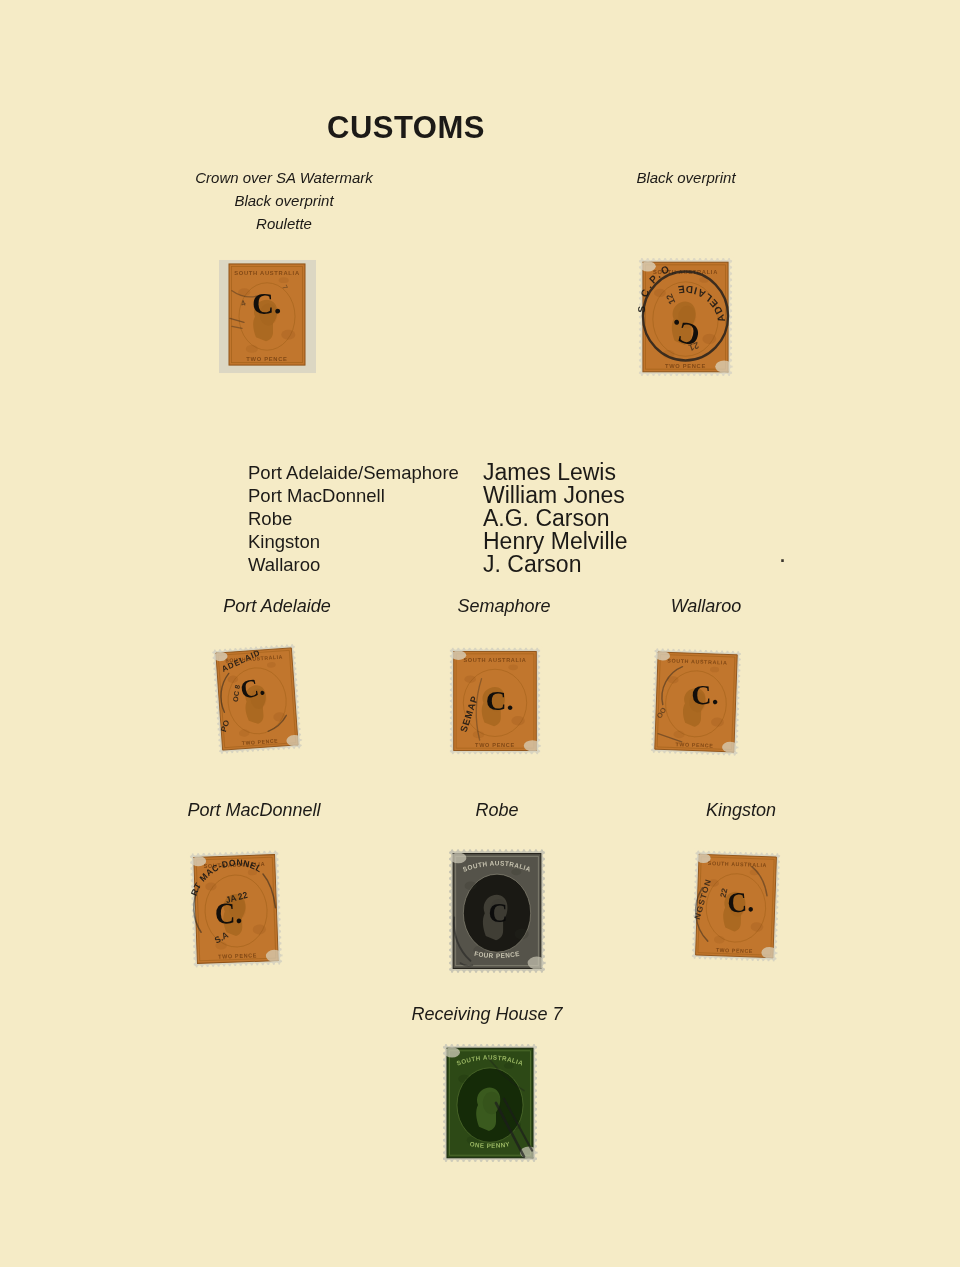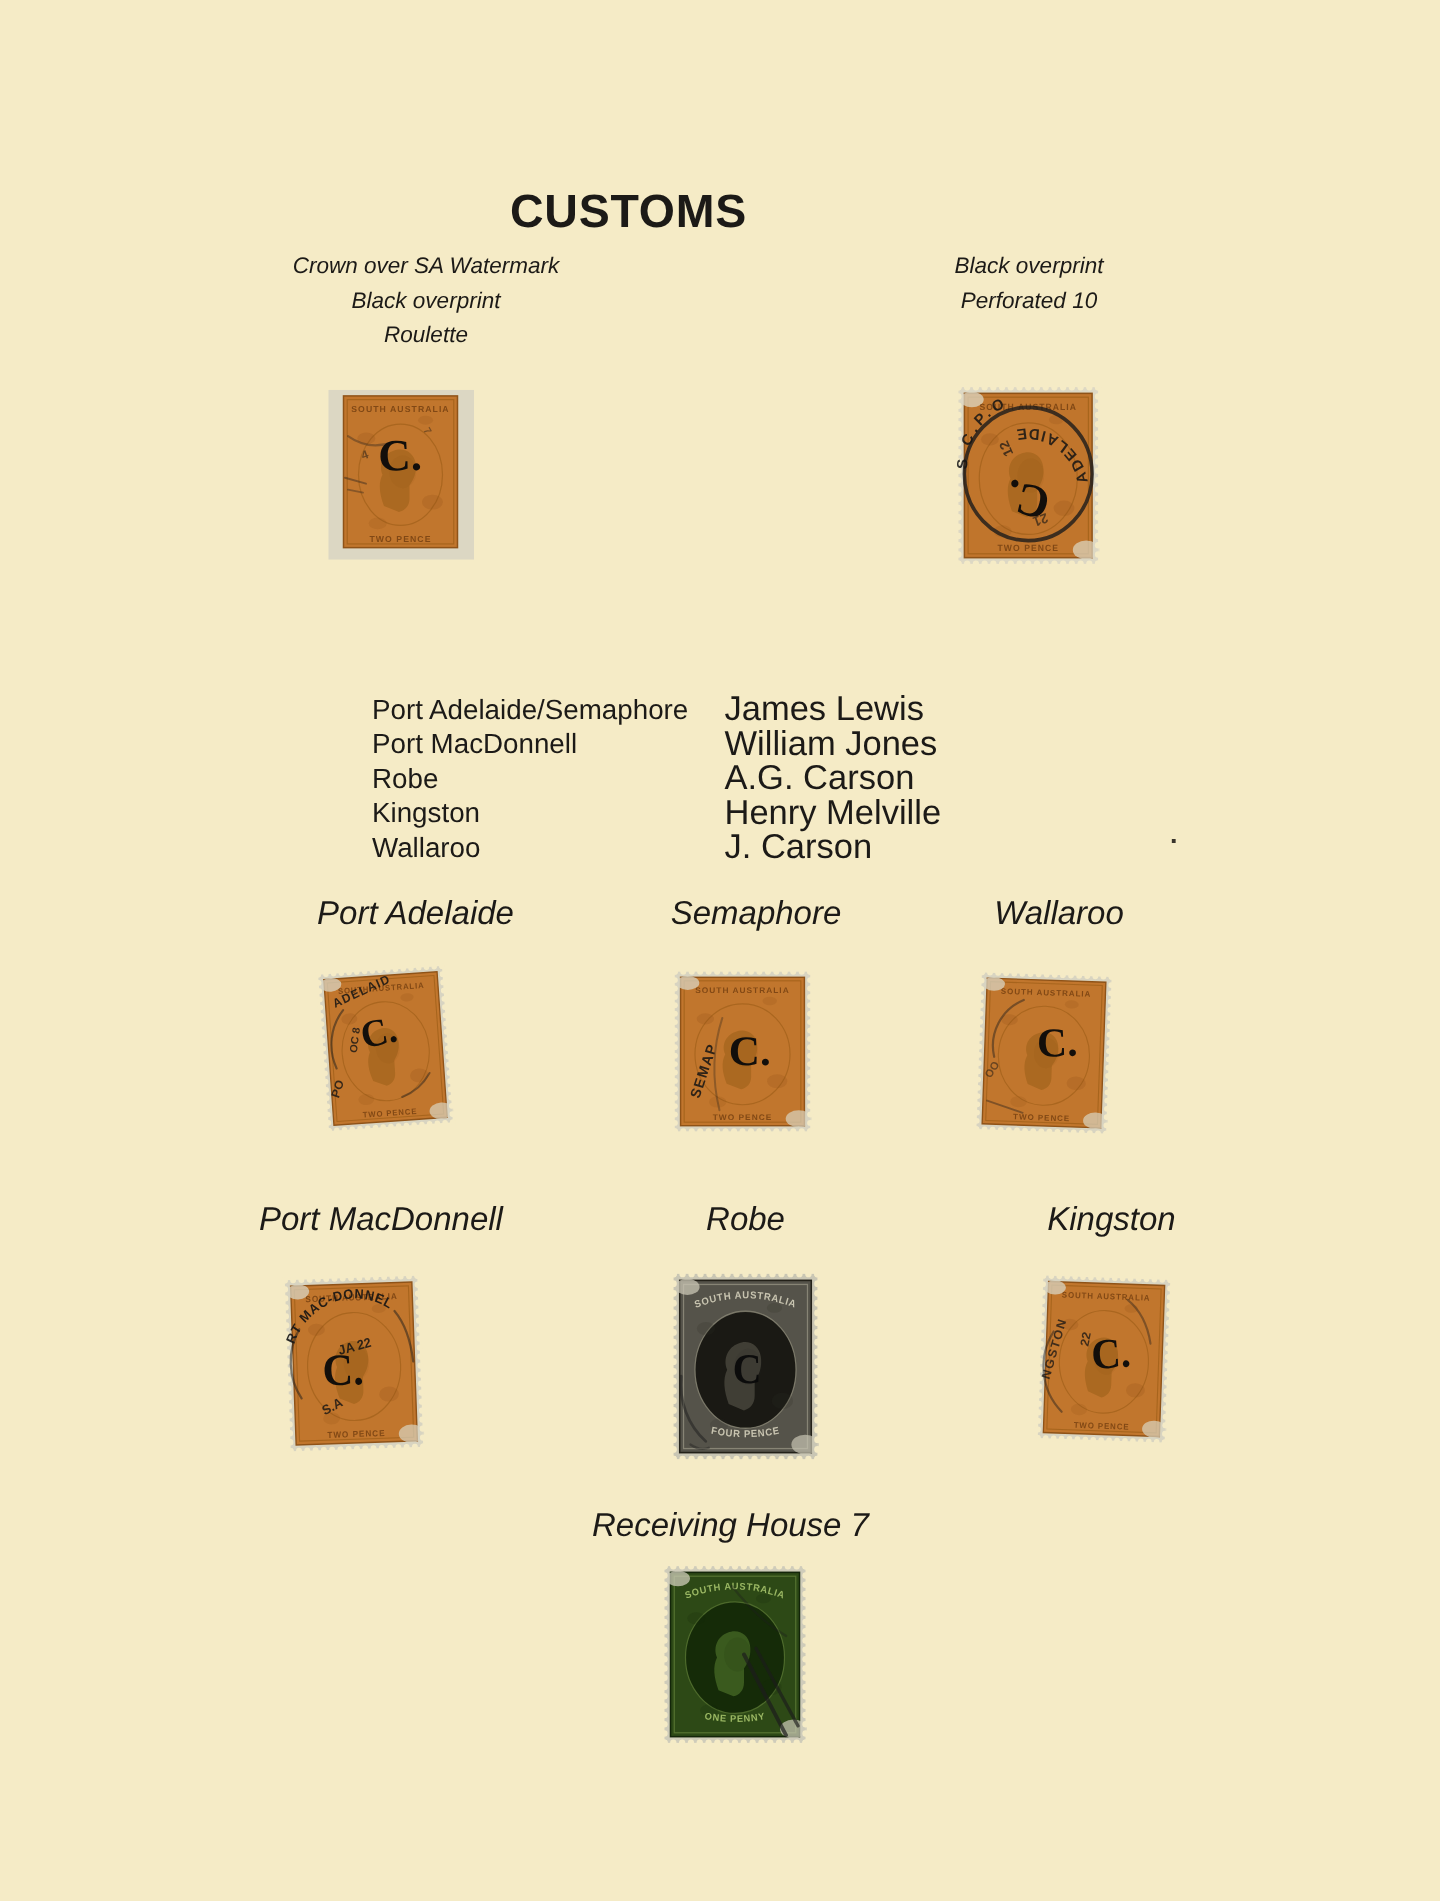--- a/index.html
+++ b/index.html
@@ -1,28 +1,28 @@
 <!DOCTYPE html>
 <html><head>
 <meta charset="utf-8">
 <style>
   html,body{margin:0;padding:0;}
   body{background:#f5ebc6;}
   .page{position:relative;width:960px;height:1267px;background:#f5ebc6;overflow:hidden;
         font-family:"Liberation Sans","DejaVu Sans",sans-serif;color:#1c1a17;}
-  .title{position:absolute;left:0;top:106px;width:804px;margin:17px;text-align:center;
+  .title{position:absolute;left:0;top:106px;width:804px;margin:4px;text-align:center;
          font-size:31px;font-weight:bold;letter-spacing:0.5px;}
   .cap{position:absolute;width:320px;text-align:center;font-style:italic;
        font-size:15px;line-height:23px;}
   .cap-left{left:124px;top:166px;}
   .cap-right{left:526px;top:166px;}
   .para{position:absolute;left:133px;top:415px;width:780px;font-size:18.5px;line-height:23px;}
   .towns{position:absolute;left:248px;top:461px;font-size:18.5px;line-height:23px;}
   .names{position:absolute;left:483px;top:461px;font-size:23px;line-height:23px;}
-  .slabel{position:absolute;width:220px;text-align:center;font-style:italic;font-size:22px;}
+  .slabel{position:absolute;width:220px;text-align:center;font-style:italic;font-size:18px;}
   .l-pa{left:167px;top:596px;} .l-sem{left:394px;top:596px;} .l-wal{left:596px;top:596px;}
   .l-pm{left:144px;top:800px;} .l-robe{left:387px;top:800px;} .l-king{left:631px;top:800px;}
   .l-rh{left:377px;top:1004px;}
   .stamp{position:absolute;}
   #st-top-left{left:218px;top:257px;width:100px;height:119px;}
   #st-top-right{left:636px;top:255px;width:99px;height:124px;}
   #st-pa{left:213px;top:644px;width:88px;height:110px;transform:rotate(-4deg);}
   #st-sem{left:447px;top:645px;width:96px;height:112px;}
   #st-wal{left:650px;top:647px;width:92px;height:110px;transform:rotate(2deg);}
   #st-pm{left:189px;top:849px;width:94px;height:120px;transform:rotate(-2deg);}
@@ -38,21 +38,20 @@
 
   <h1 class="title">CUSTOMS</h1>
 
   <div class="cap cap-left">
     <div>Crown over SA Watermark</div>
     <div>Black overprint</div>
     <div>Roulette</div>
   </div>
   <div class="cap cap-right">
     <div>Black overprint</div>
-    <div>Perforated 10</div>
   </div>
 
   <div class="stamp" id="st-top-left"><svg viewBox="0 0 100 120" preserveAspectRatio="none" width="100%" height="100%">
         <defs></defs>
         <rect x="1" y="3" width="97" height="114" fill="#dcd7c3"></rect>
         <rect x="11" y="7" width="76" height="102" fill="#c1762d" stroke="#8f5318" stroke-width="1"></rect>
         <rect x="13.5" y="9.5" width="71" height="97" fill="none" stroke="#a06019" stroke-width="0.8" opacity="0.8"></rect>
         <ellipse cx="49" cy="60" rx="28" ry="34" fill="none" stroke="#a06019" stroke-width="0.8" opacity="0.7"></ellipse>
         <path d="M38,81 c-3,-8 -4,-15 -1,-21 c-3,-7 1,-14 7,-16 c7,-3 14,1 15,8 c1,6 -1,11 -4,15 l0,9 c0,5 -3,8 -7,9 z" fill="#ab6921"></path>
         <ellipse cx="26.200000000000003" cy="35.56" rx="6" ry="4" fill="#8a4d15" opacity="0.2"></ellipse>

